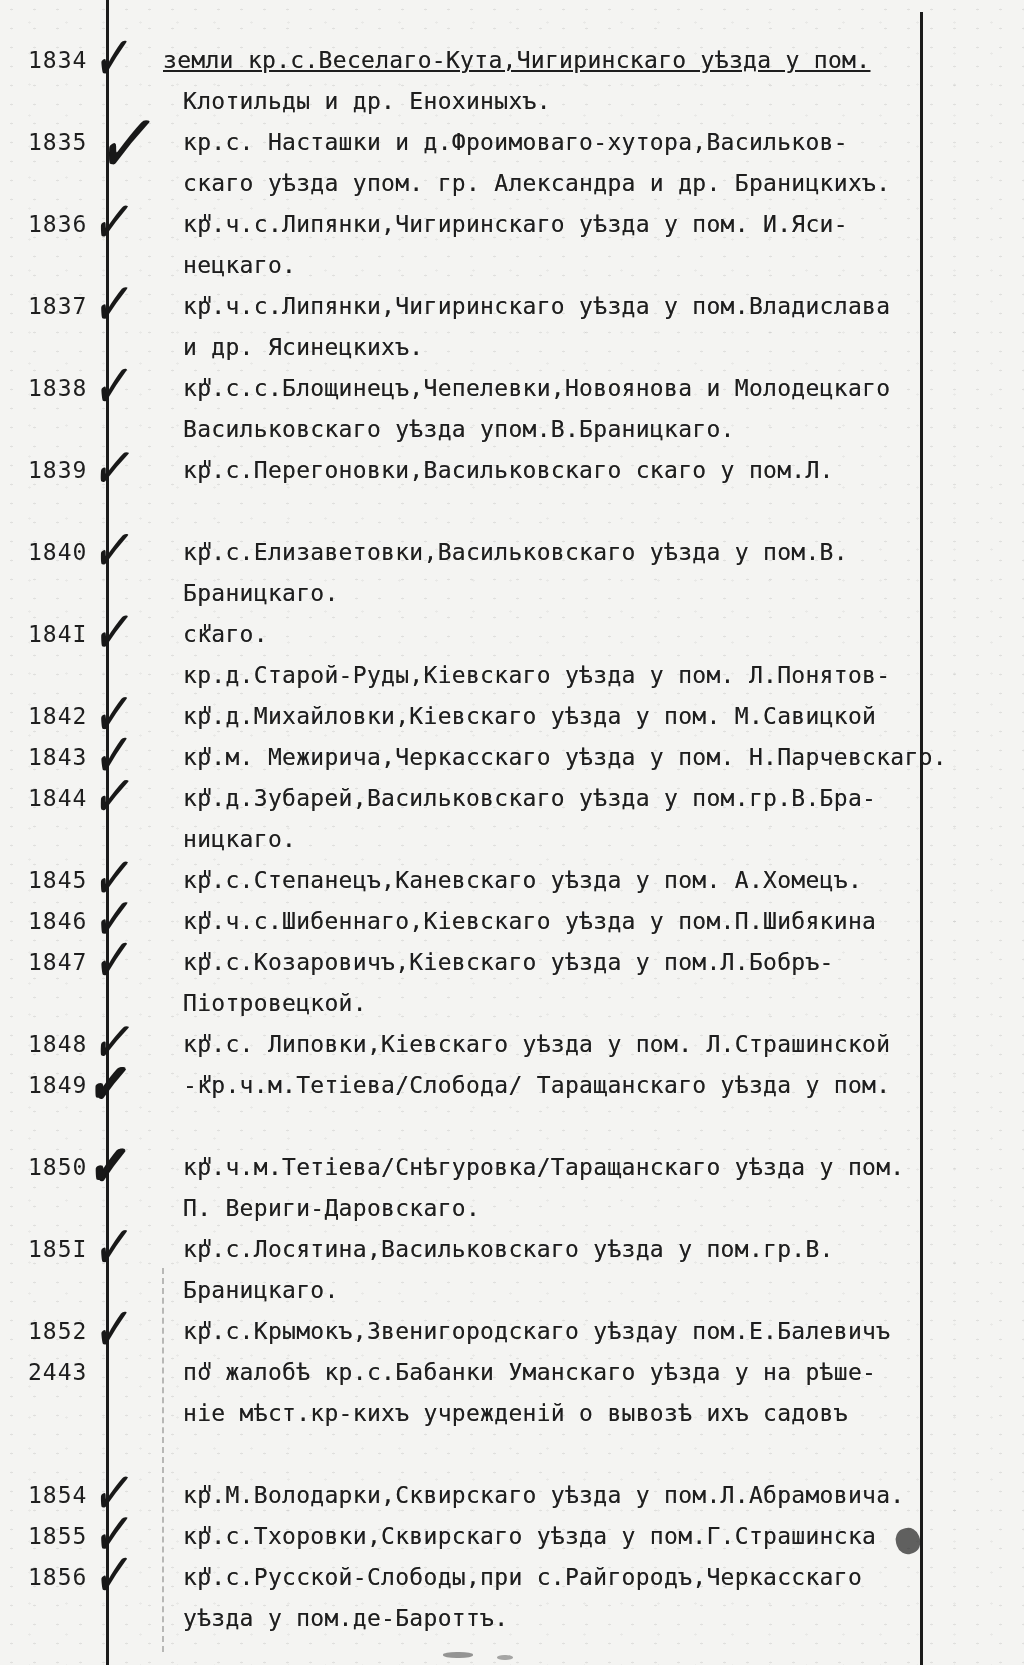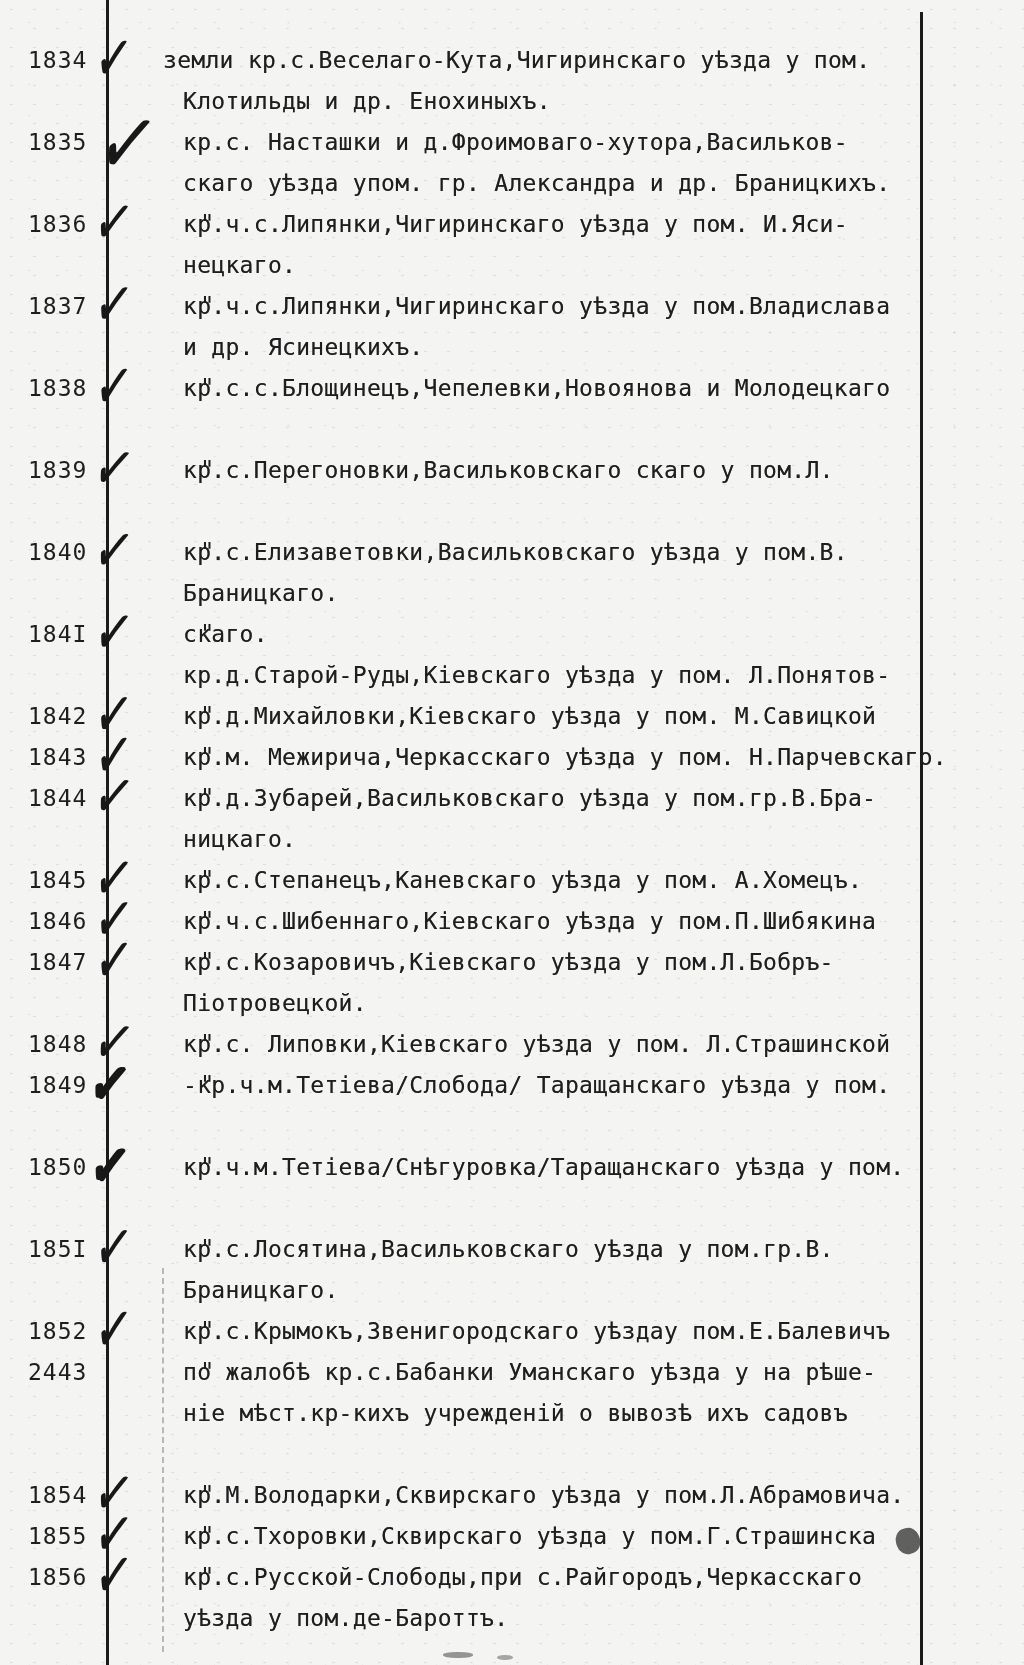--- a/index.html
+++ b/index.html
@@ -38,21 +38,21 @@
     text-shadow:1.5px 0 0 currentColor,-1.5px .5px 0 currentColor,2.5px 1px 0 currentColor;
   }
   .ditto{
     position:absolute;left:200px;top:0;font-size:24px;line-height:41px;
   }
   .lines{position:absolute;left:183px;top:0;}
   .line{
     font-size:23px;letter-spacing:.3px;line-height:41px;white-space:pre;
     text-shadow:0 0 .6px rgba(30,30,30,.55);
   }
-  .line--outdent{margin-left:-20px;}
+  .line--outdent{margin-left:-20px;text-decoration:underline;}
   .smudge{position:absolute;background:rgba(25,25,25,.8);border-radius:45%;}
   .smudge-a{left:896px;top:1528px;width:24px;height:26px;transform:rotate(-18deg);opacity:.85;}
   .smudge-b{left:443px;top:1652px;width:30px;height:6px;opacity:.55;}
   .smudge-c{left:497px;top:1655px;width:16px;height:5px;opacity:.45;}
 </style>
 </head>
 <body>
 
 <div class="rule rule-left"></div>
 <div class="rule rule-right"></div>
@@ -94,20 +94,21 @@
         <div class="line">кр.ч.с.Липянки,Чигиринскаго уѣзда у пом.Владислава</div>
         <div class="line">и др. Ясинецкихъ.</div>
       </div>
   </div>
     <div class="entry" style="top: 368px;">
     <span class="num">1838</span>
     <span class="check" style="transform: rotate(7deg) scale(0.85, 1.25);">✓</span>
     <span class="ditto">"</span>
     <div class="lines">
         <div class="line">кр.с.с.Блощинецъ,Чепелевки,Новоянова и Молодецкаго</div>
+        <div class="line">Васильковскаго уѣзда упом.В.Браницкаго.</div>
       </div>
   </div>
     <div class="entry" style="top: 450px;">
     <span class="num">1839</span>
     <span class="check" style="transform: rotate(14deg) scale(0.85, 1.25);">✓</span>
     <span class="ditto">"</span>
     <div class="lines">
         <div class="line">кр.с.Перегоновки,Васильковскаго скаго у пом.Л.</div>
       </div>
   </div>
@@ -194,20 +195,21 @@
     <div class="lines">
         <div class="line">-кр.ч.м.Тетіева/Слобода/ Таращанскаго уѣзда у пом.</div>
       </div>
   </div>
     <div class="entry" style="top: 1147px;">
     <span class="num">1850</span>
     <span class="check check--heavy" style="transform: rotate(10deg) scale(0.85, 1.25);">✓</span>
     <span class="ditto">"</span>
     <div class="lines">
         <div class="line">кр.ч.м.Тетіева/Снѣгуровка/Таращанскаго уѣзда у пом.</div>
+        <div class="line">П. Вериги-Даровскаго.</div>
       </div>
   </div>
     <div class="entry" style="top: 1229px;">
     <span class="num">185I</span>
     <span class="check" style="transform: rotate(8deg) scale(0.85, 1.25);">✓</span>
     <span class="ditto">"</span>
     <div class="lines">
         <div class="line">кр.с.Лосятина,Васильковскаго уѣзда у пом.гр.В.</div>
         <div class="line">Браницкаго.</div>
       </div>

